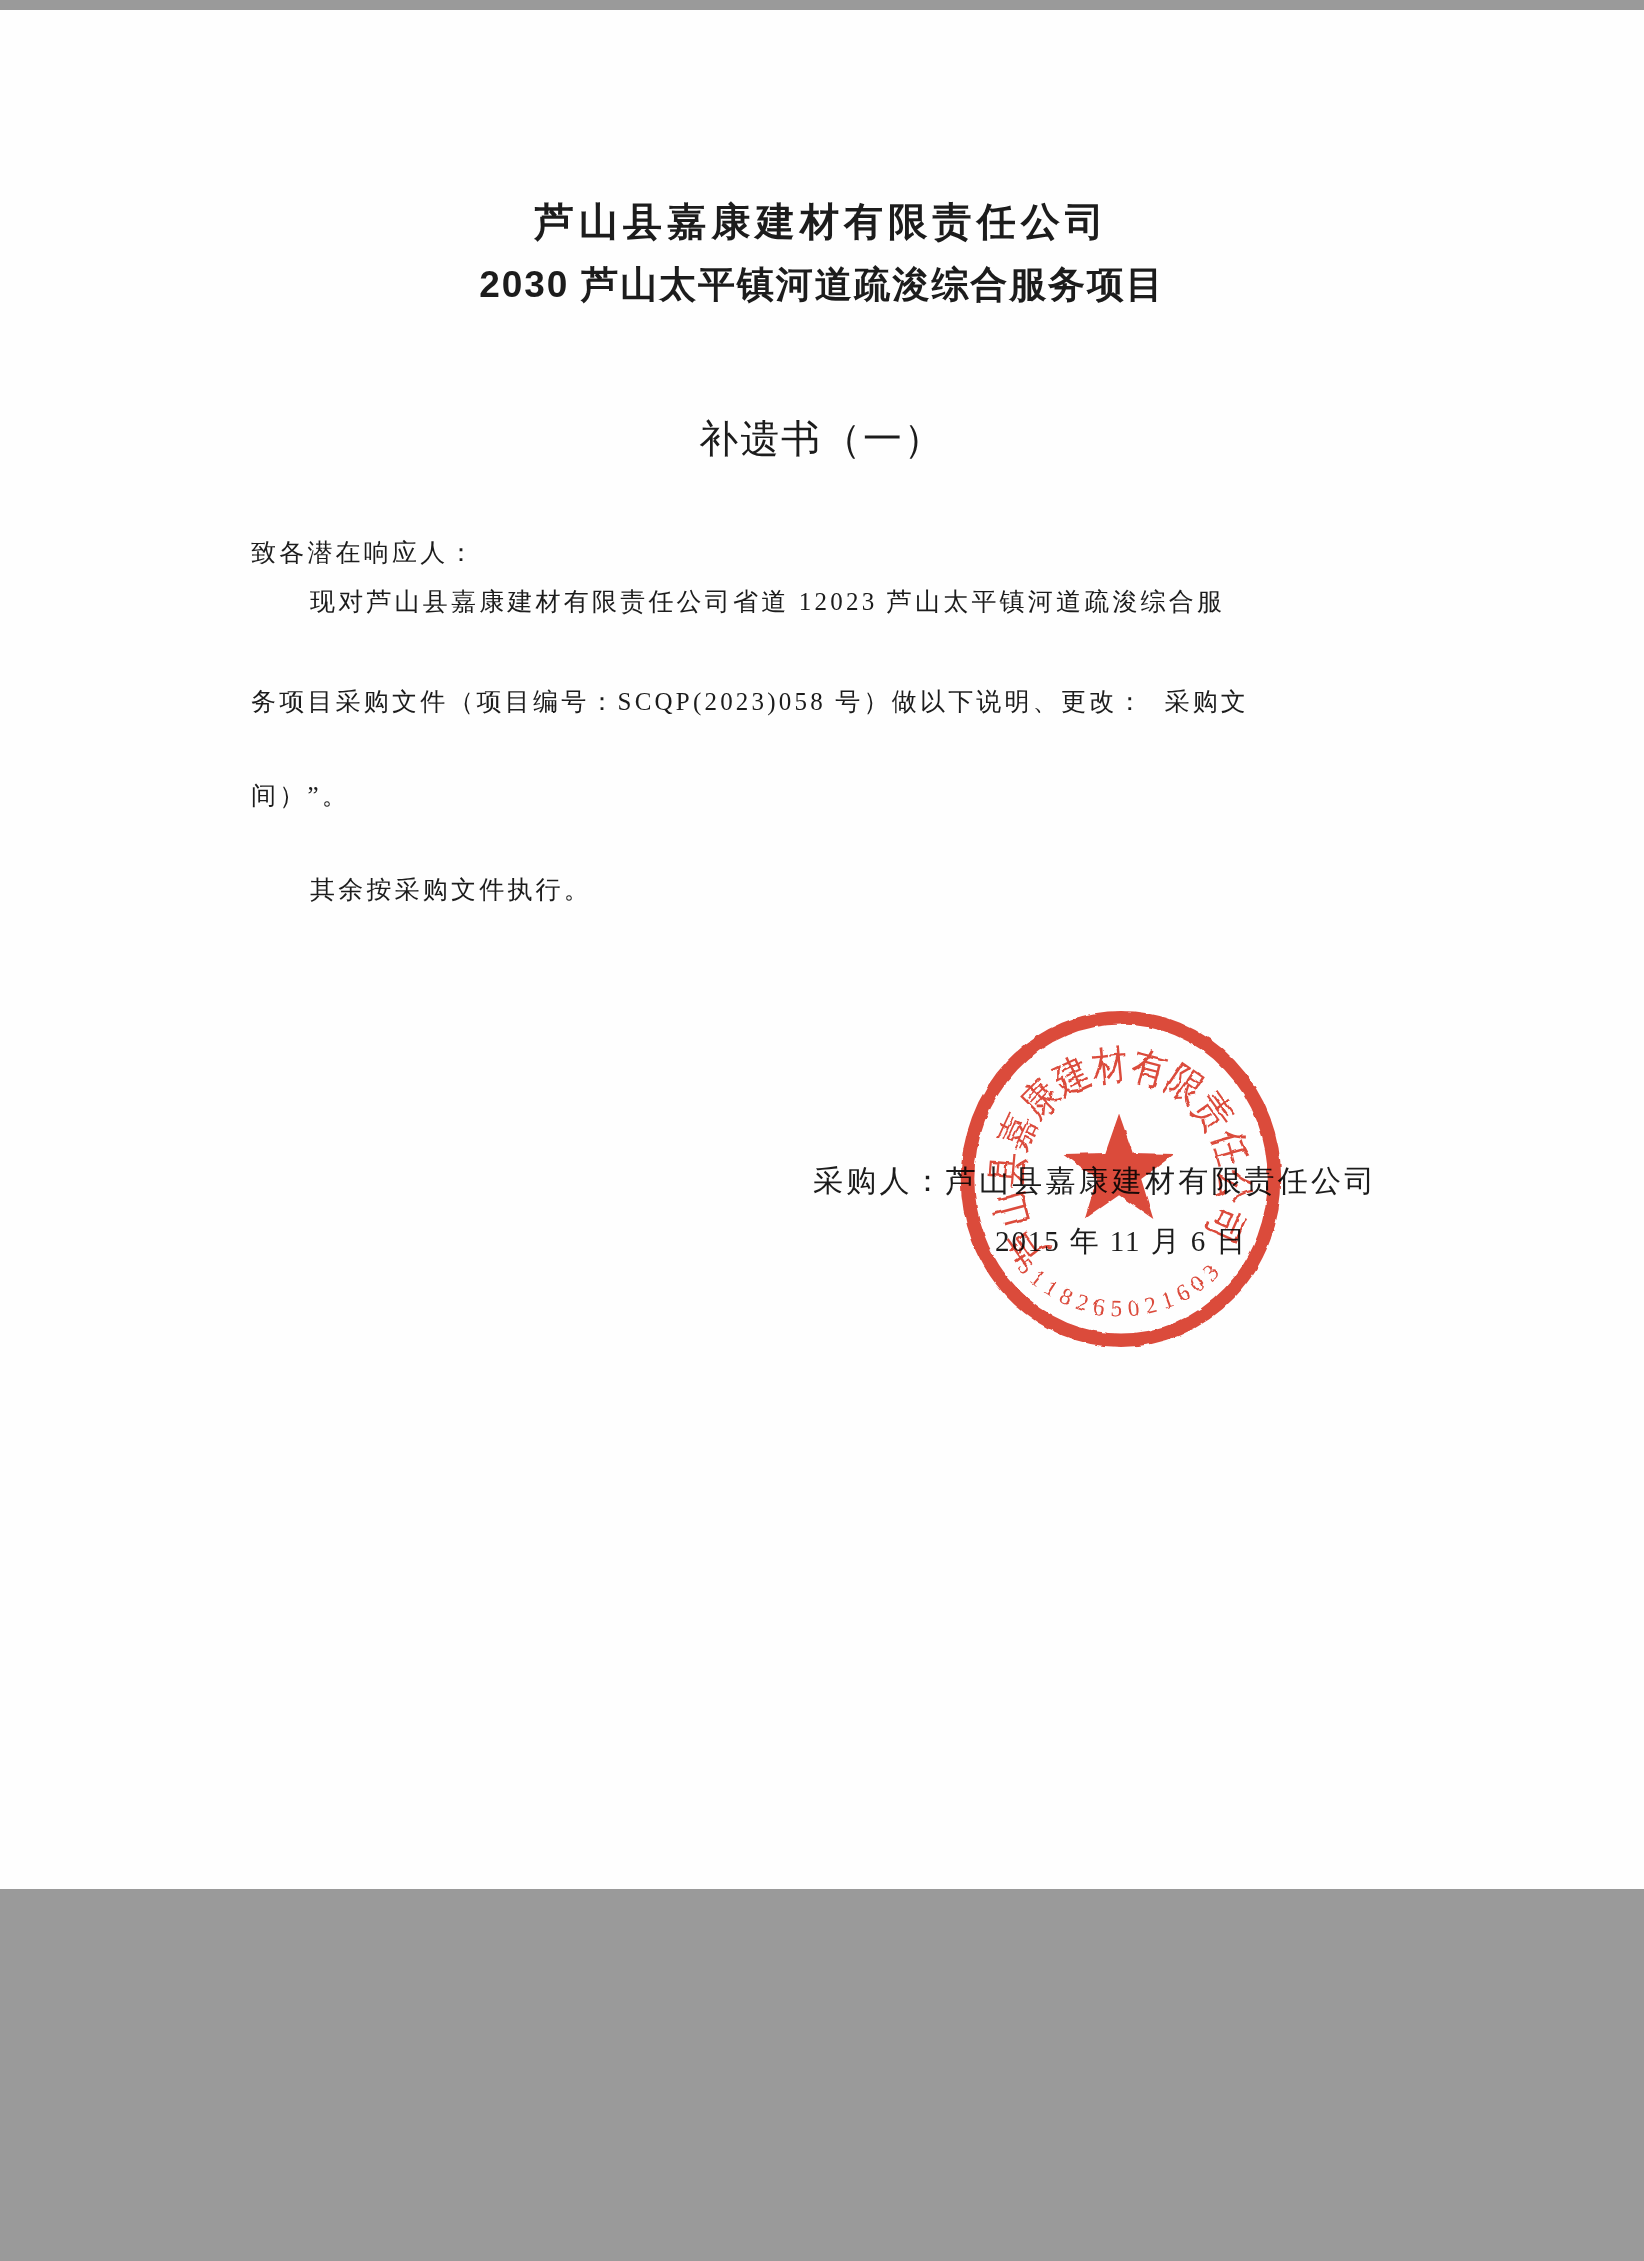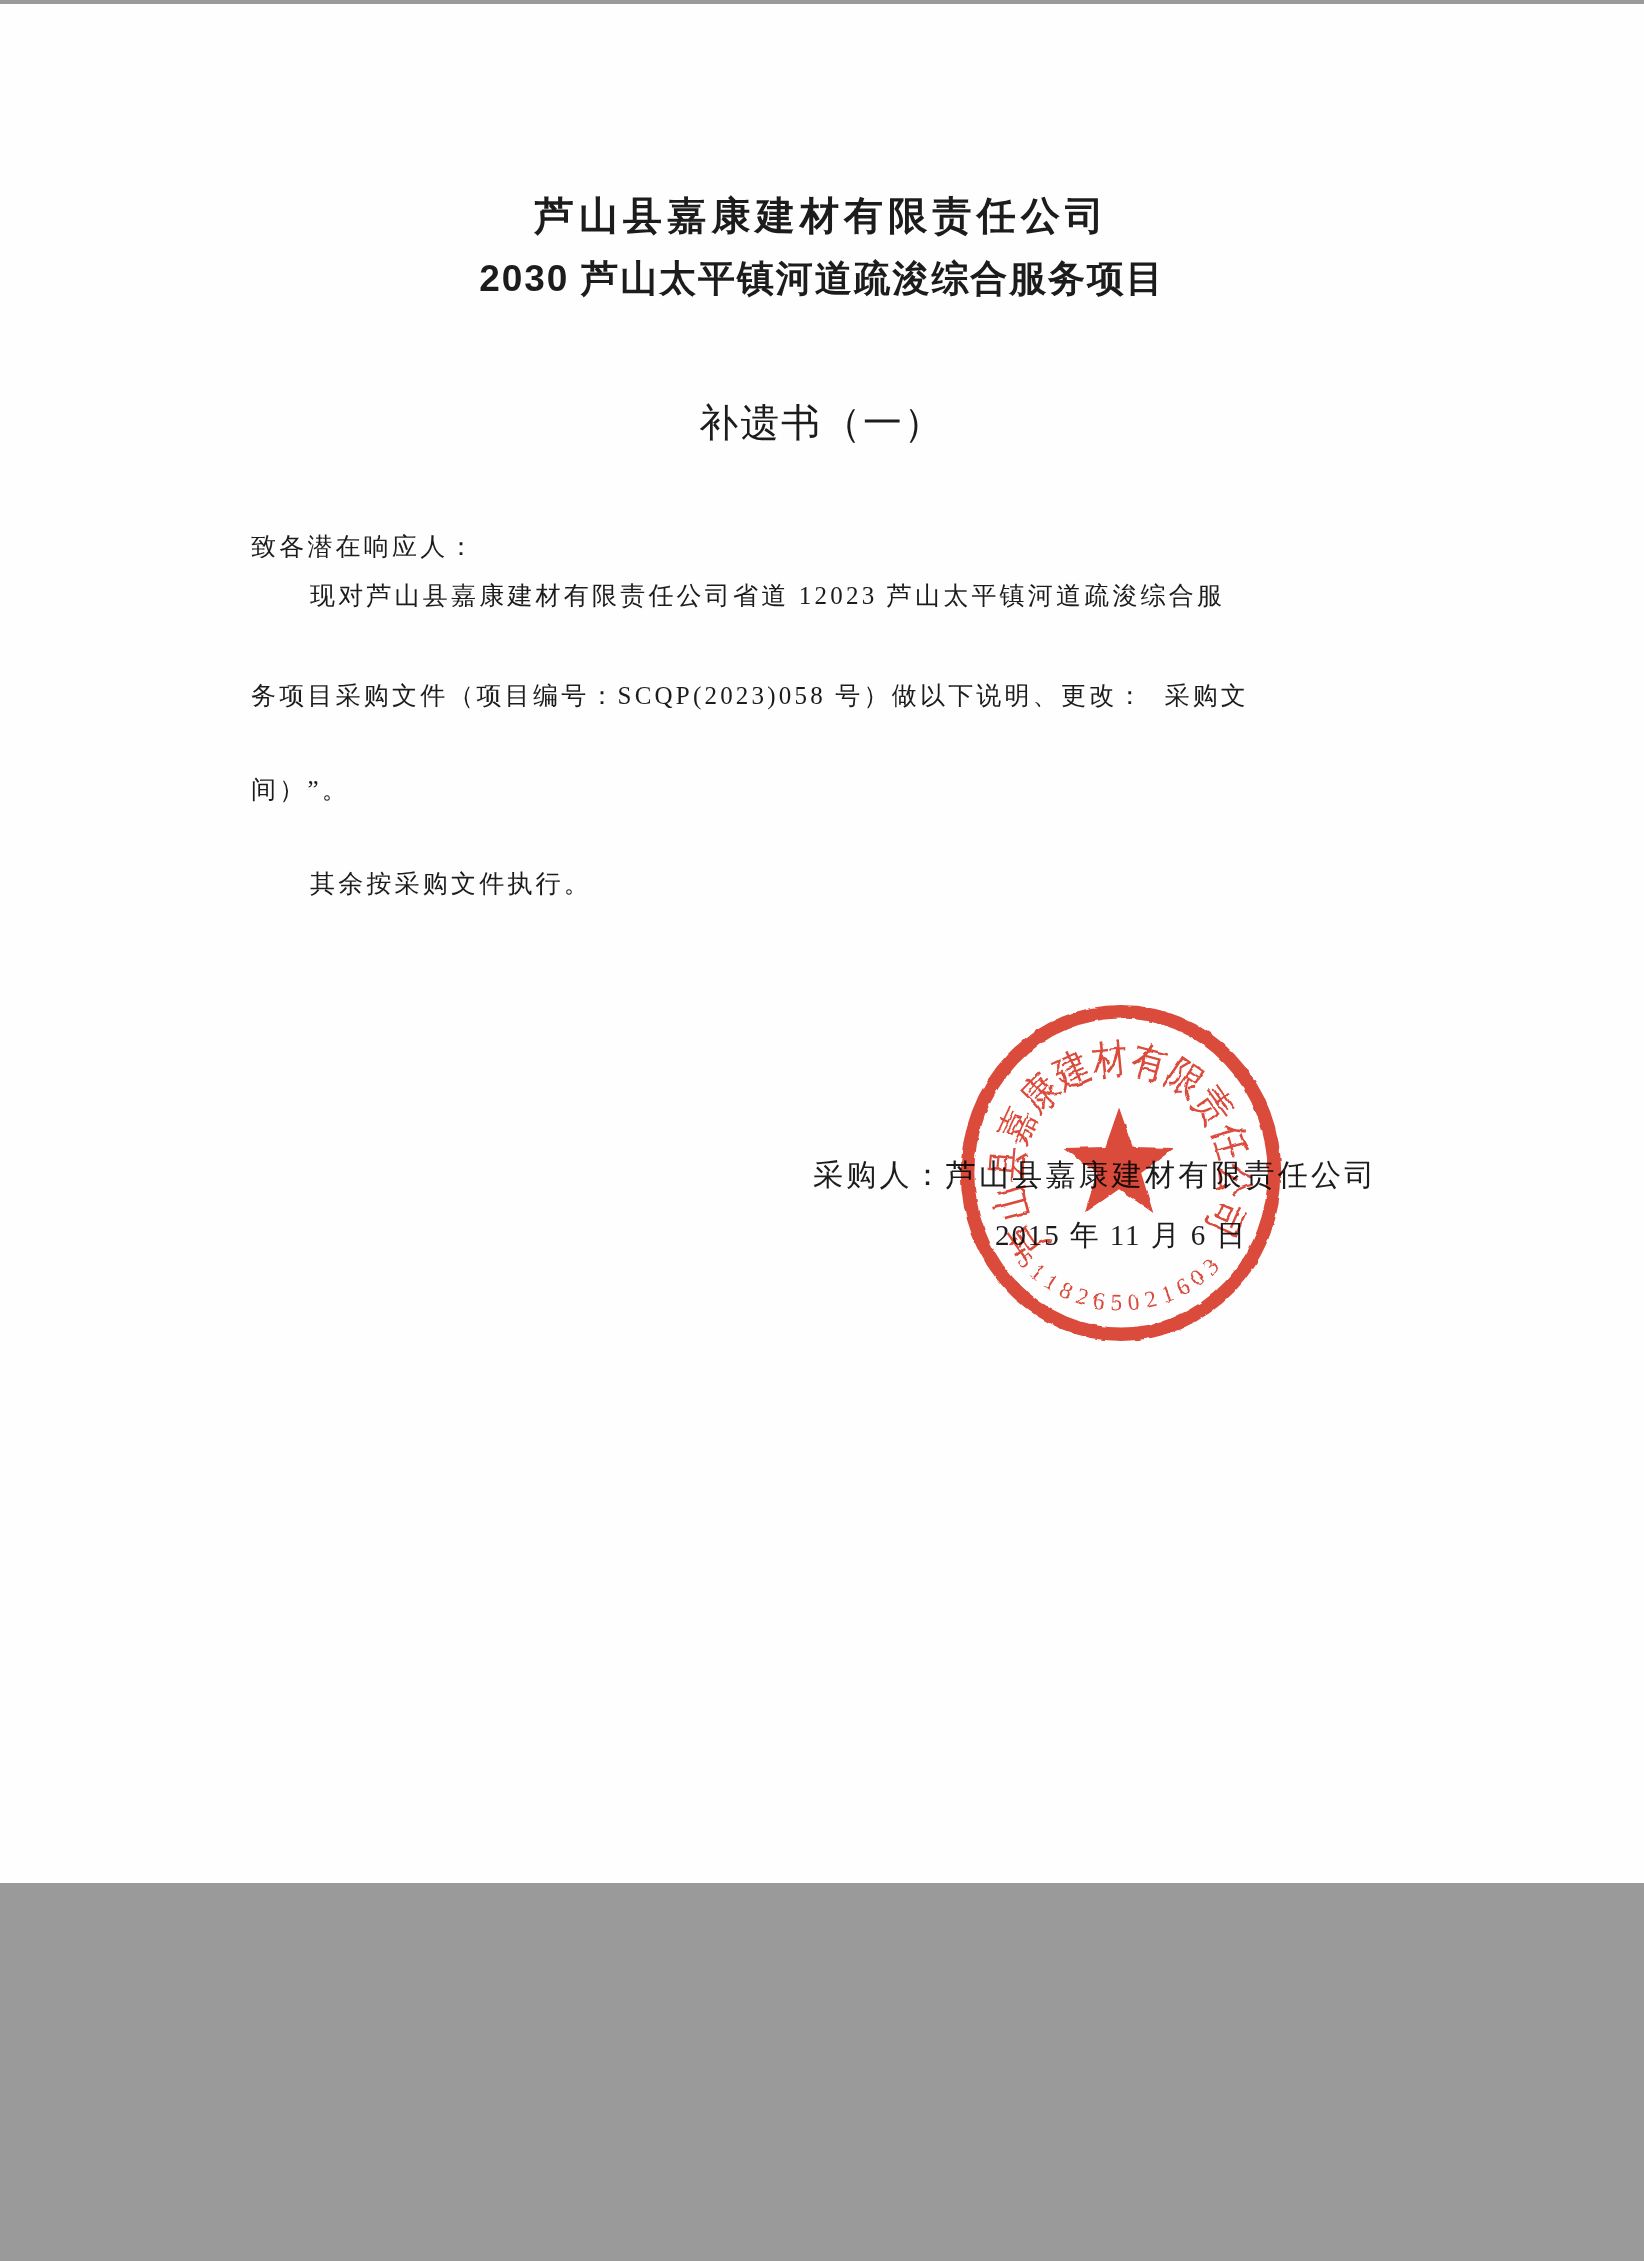--- a/index.html
+++ b/index.html
@@ -1,20 +1,20 @@
 <!DOCTYPE html>
 <html style="font-size:10.3px"><head>
 <meta charset="utf-8">
 <style>
   html, body { margin: 0; padding: 0; background: #9a9a9a; }
   .page {
     position: relative;
     width: 1644px;
     height: 1879px;
-    margin: 4px auto;
+    margin: 10px auto;
     background: #fefefe;
     overflow: hidden;
     color: #1c1c1c;
     font-family: "Liberation Serif", "DejaVu Serif", serif;
   }
   .center-line {
     position: absolute;
     left: 0;
     width: 100%;
     text-align: center;
@@ -84,21 +84,21 @@
 </style>
 </head>
 <body style="--seal-color: #d93a2b;">
 
 <div class="page">
 
   <div class="center-line main-title" style="top:191px">芦山县嘉康建材有限责任公司</div>
 
   <div class="center-line main-title second" style="top:255px">2030 芦山太平镇河道疏浚综合服务项目</div>
 
-  <div class="center-line doc-title" style="top:398px">补遗书（一）</div>
+  <div class="center-line doc-title" style="top:408px">补遗书（一）</div>
 
   <div class="body-line" style="top:527px">致各潜在响应人：</div>
 
   <div class="body-line indent" style="top:576px">现对芦山县嘉康建材有限责任公司省道 12023 芦山太平镇河道疏浚综合服</div>
 
   <div class="body-line" style="top:676px">务项目采购文件（项目编号：SCQP(2023)058 号）做以下说明、更改：  采购文</div>
 
 
   <div class="body-line" style="top:770px">间）”。</div>
 

